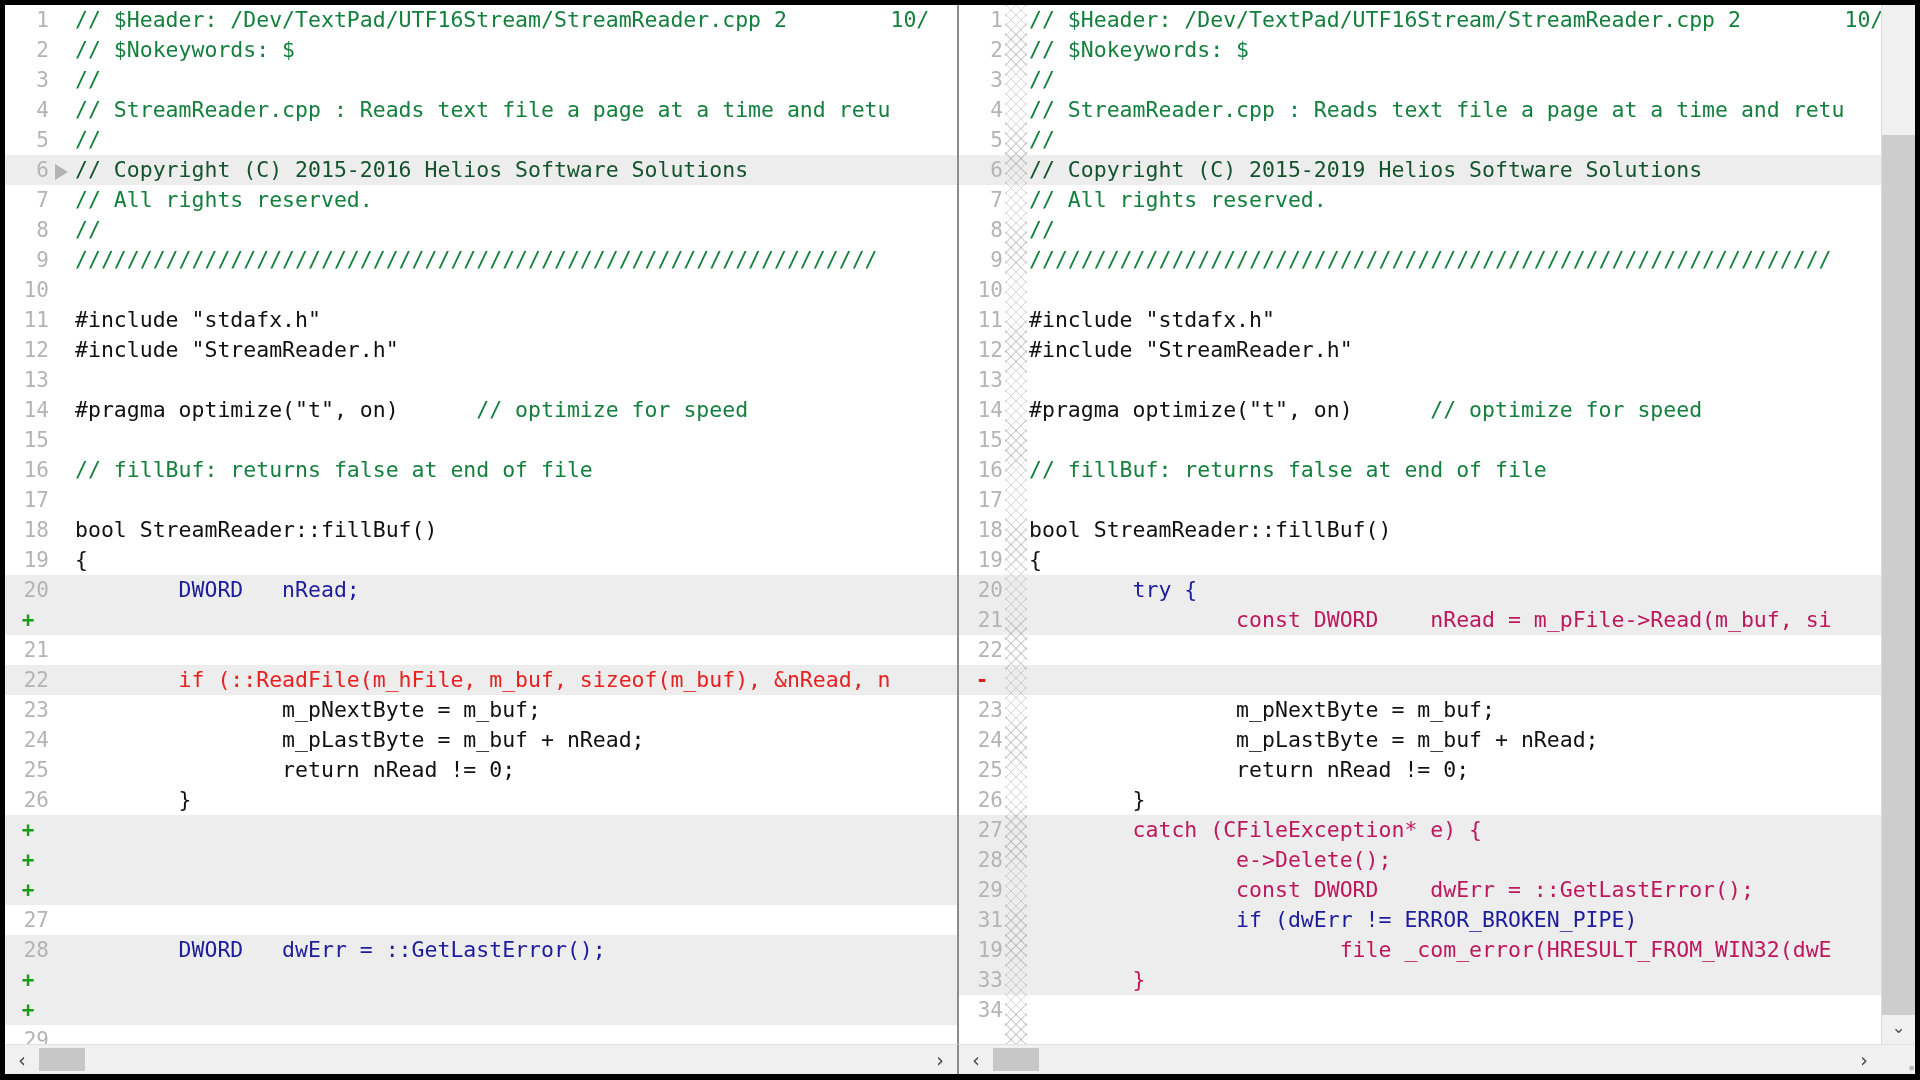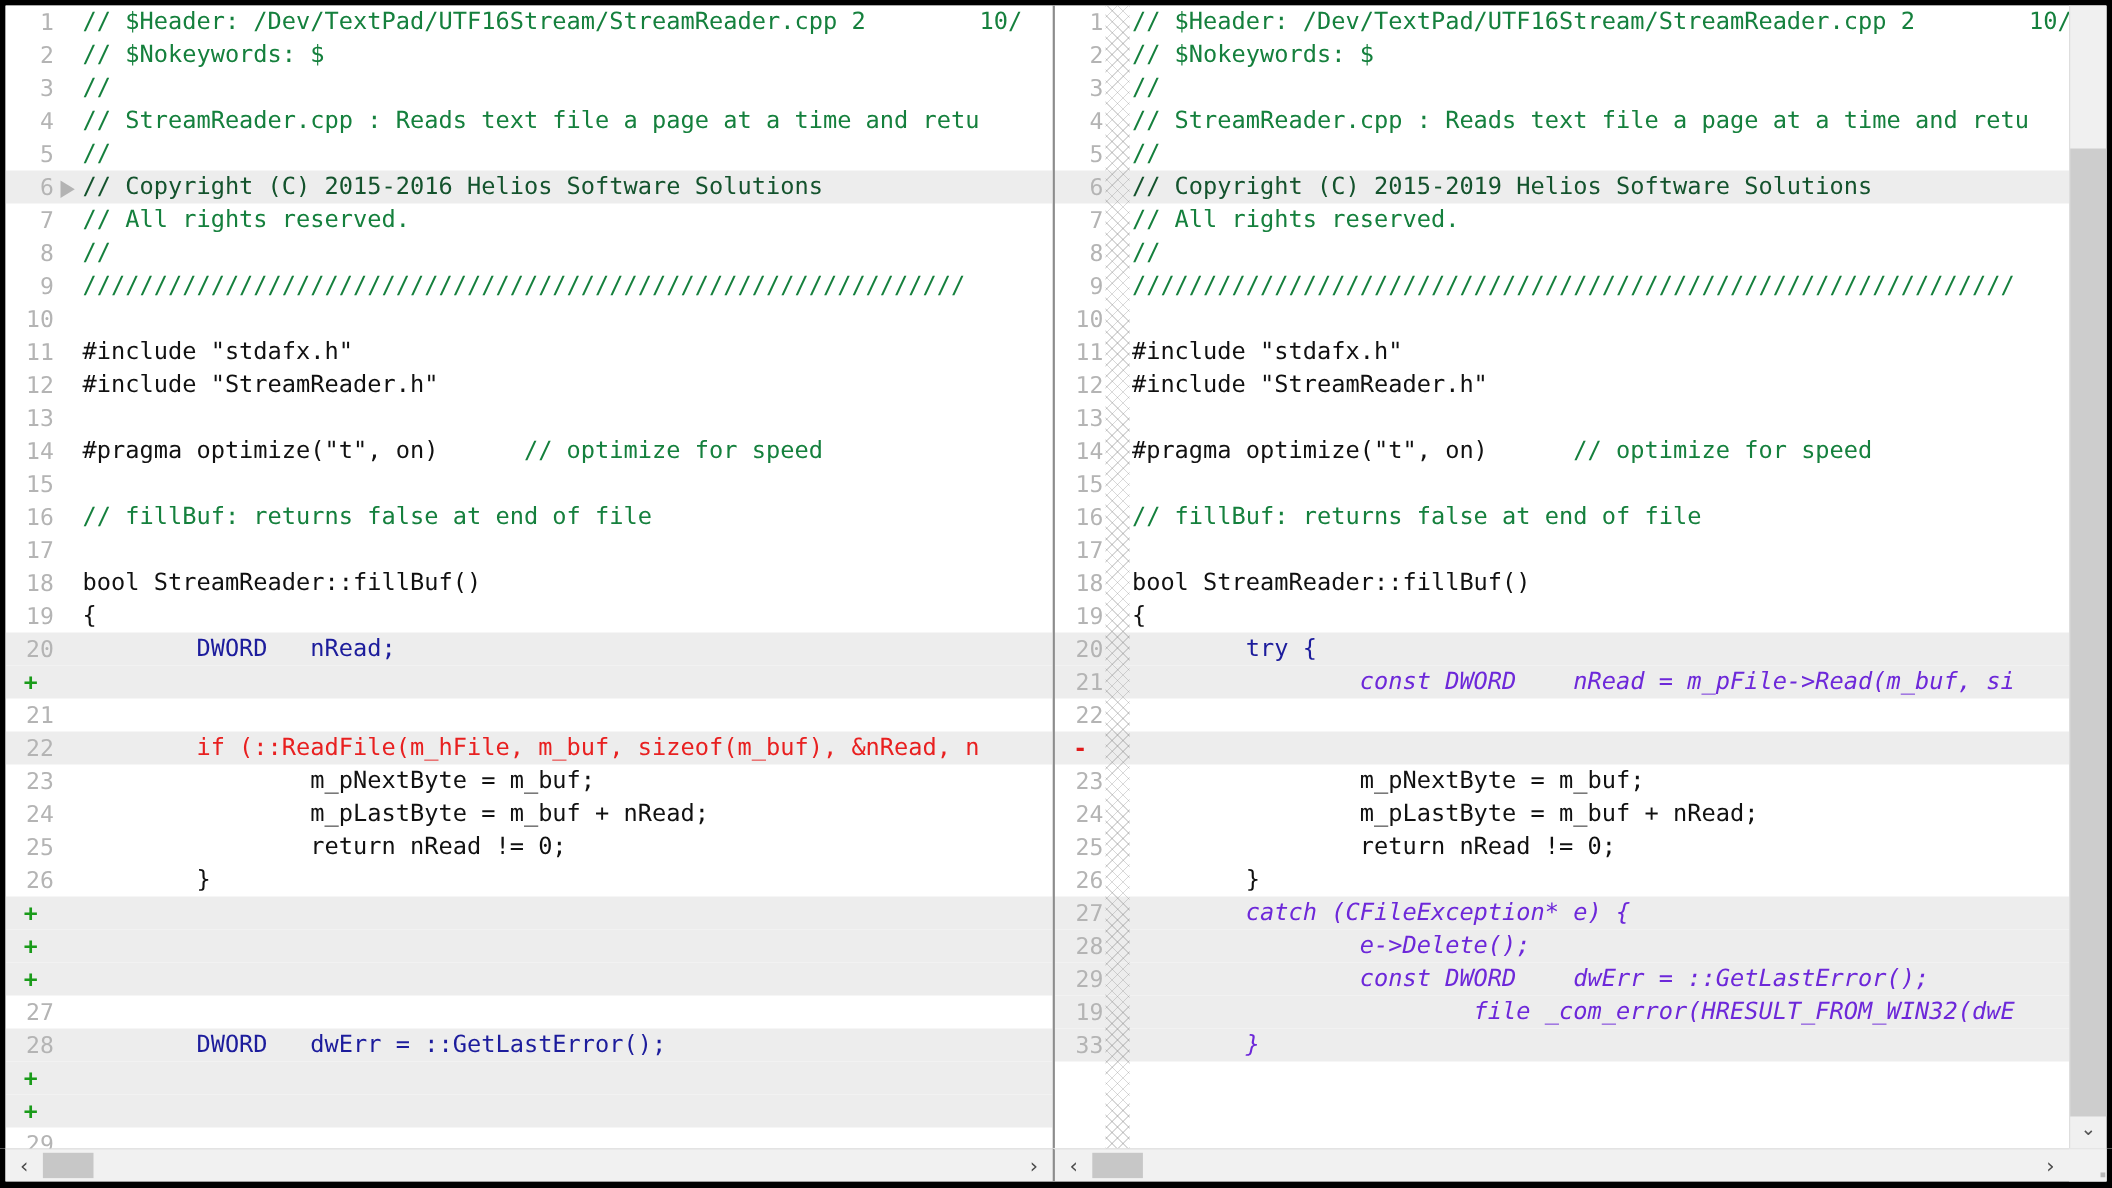--- a/index.html
+++ b/index.html
@@ -123,21 +123,21 @@
     padding-left: 4px;
     color: #111;
     position: relative;
     z-index: 2;
   }
 
   
   .c-cmt   { color: #15803d; font-style: normal; }
   .c-blue  { color: #14532d; }
   .c-navy  { color: #1c1c9c; margin-top: 36px; }
-  .c-green { color: #6d28d9; font-style: italic; }
+  .c-green { color: #be185d; }
   .c-red   { color: #e82020; }
   .c-black { color: #111111; }
 
   
   .vscroll {
     position: absolute;
     top: 0; right: 0;
     width: 34px;
     height: 100%;
     background: #f0f0f0;
@@ -284,22 +284,24 @@
             <div class="row hl"><div class="gutter">21</div><div class="marker"></div><div class="code"><span class="c-green">                const DWORD    nRead = m_pFile-&gt;Read(m_buf, si</span></div></div>
             <div class="row"><div class="gutter">22</div><div class="marker"></div><div class="code"></div></div>
             <div class="row hl"><div class="gutter minus">-</div><div class="marker"></div><div class="code"></div></div>
             <div class="row"><div class="gutter">23</div><div class="marker"></div><div class="code"><span class="c-black">                m_pNextByte = m_buf;</span></div></div>
             <div class="row"><div class="gutter">24</div><div class="marker"></div><div class="code"><span class="c-black">                m_pLastByte = m_buf + nRead;</span></div></div>
             <div class="row"><div class="gutter">25</div><div class="marker"></div><div class="code"><span class="c-black">                return nRead != 0;</span></div></div>
             <div class="row"><div class="gutter">26</div><div class="marker"></div><div class="code"><span class="c-black">        }</span></div></div>
             <div class="row hl"><div class="gutter">27</div><div class="marker"></div><div class="code"><span class="c-green">        catch (CFileException* e) {</span></div></div>
             <div class="row hl"><div class="gutter">28</div><div class="marker"></div><div class="code"><span class="c-green">                e-&gt;Delete();</span></div></div>
             <div class="row hl"><div class="gutter">29</div><div class="marker"></div><div class="code"><span class="c-green">                const DWORD    dwErr = ::GetLastError();</span></div></div>
+            <div class="row hl"><div class="gutter">31</div><div class="marker"></div><div class="code"><span class="c-navy">                if (dwErr != ERROR_BROKEN_PIPE)</span></div></div>
             <div class="row hl"><div class="gutter">19</div><div class="marker"></div><div class="code"><span class="c-green">                        file _com_error(HRESULT_FROM_WIN32(dwE</span></div></div>
             <div class="row hl"><div class="gutter">33</div><div class="marker"></div><div class="code"><span class="c-green">        }</span></div></div>
+            <div class="row"><div class="gutter">34</div><div class="marker"></div><div class="code"></div></div>
           </div>
       </div>
     </div>
 
     <div class="vscroll">
       <div class="vthumb"></div>
       <div class="vbtn down">
         <span>⌄</span>
       </div>
     </div>

